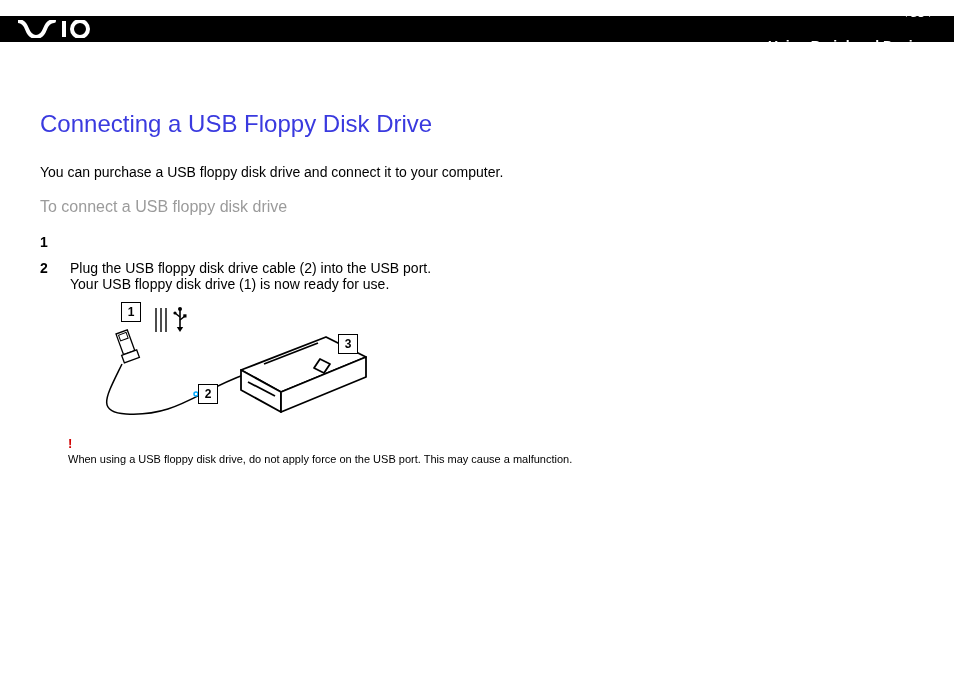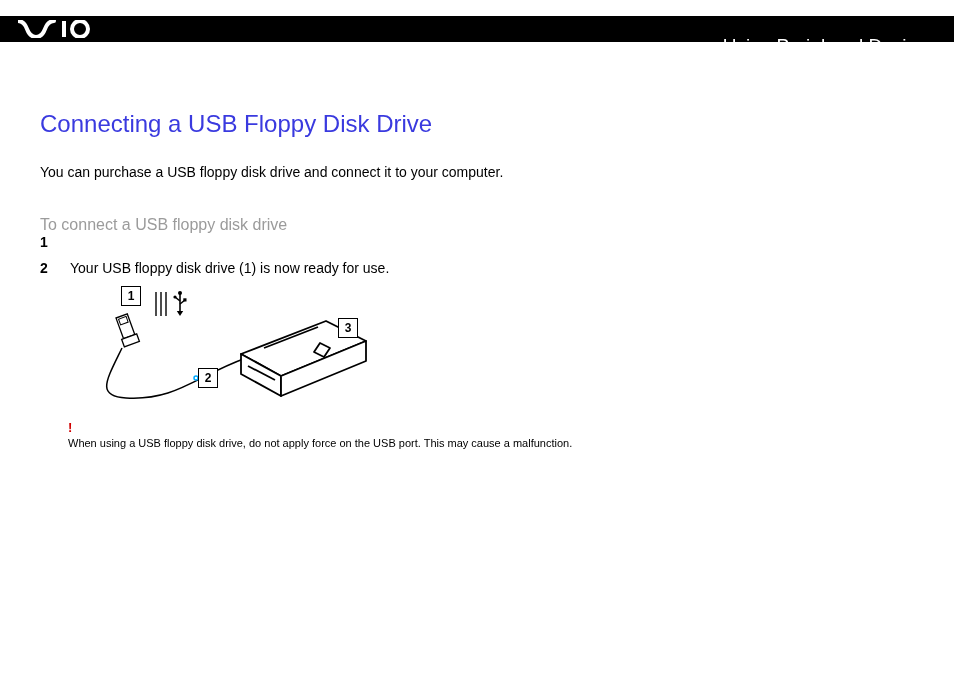--- a/index.html
+++ b/index.html
@@ -10,25 +10,25 @@
     background: #000; color: #fff; display: flex; align-items: center;
     justify-content: space-between; padding: 0 18px 0 18px;
   }
   .vaio-logo { display: flex; align-items: center; gap: 2px; height: 100%; }
   .vaio-logo svg { display: block; }
   .header-right { display: flex; align-items: center; gap: 10px; }
   .page-num-cluster { display: flex; align-items: center; gap: 4px; font-size: 13px; font-style: italic; font-weight: bold; }
   .tri { width: 0; height: 0; border-top: 5px solid transparent; border-bottom: 5px solid transparent; display: inline-block; }
   .tri-left { border-right: 7px solid #fff; }
   .tri-right { border-left: 7px solid #fff; }
-  .section-name { font-size: 19px; font-weight: normal; margin-top: 16px; }
+  .section-name { font-size: 14px; font-weight: bold; margin-top: 16px; }
   .content { position: absolute; left: 40px; top: 110px; width: 880px; }
   .h1 { color: #3a3adf; font-size: 24px; font-weight: normal; margin-bottom: 26px; }
-  .intro { font-size: 14px; margin-bottom: 36px; }
-  .h2 { color: #9b9b9b; font-size: 16px; font-weight: normal; }
+  .intro { font-size: 14px; margin-bottom: 18px; }
+  .h2 { color: #9b9b9b; font-size: 16px; font-weight: normal; margin-bottom: 18px; }
   .steps { font-size: 14px; }
   .step-row { display: flex; margin-bottom: 10px; }
   .step-num { font-weight: bold; width: 30px; flex-shrink: 0; }
   .step-text .line { display: block; }
   .usb-inline { display: inline-block; vertical-align: -3px; }
   .diagram { position: relative; width: 320px; height: 130px; margin: 10px 0 4px 26px; }
   .callout-box {
     position: absolute; width: 20px; height: 20px; border: 1.5px solid #000; background: #fff;
     display: flex; align-items: center; justify-content: center; font-weight: bold; font-size: 12px;
   }
@@ -67,20 +67,21 @@
 
   <div class="steps">
 
     <div class="step-row">
       <div class="step-num">1</div>
     </div>
 
     <div class="step-row">
       <div class="step-num">2</div>
       <div class="step-text">
+        <span class="line">Plug the USB floppy disk drive cable (2) into the USB port.</span>
         <span class="line">Your USB floppy disk drive (1) is now ready for use.</span>
       </div>
     </div>
   </div>
 
   <div class="diagram">
     <svg width="320" height="130" viewBox="0 0 320 130">
 
       <g stroke="#000" stroke-width="1.4">
         <line x1="90" y1="6" x2="90" y2="30"></line>

